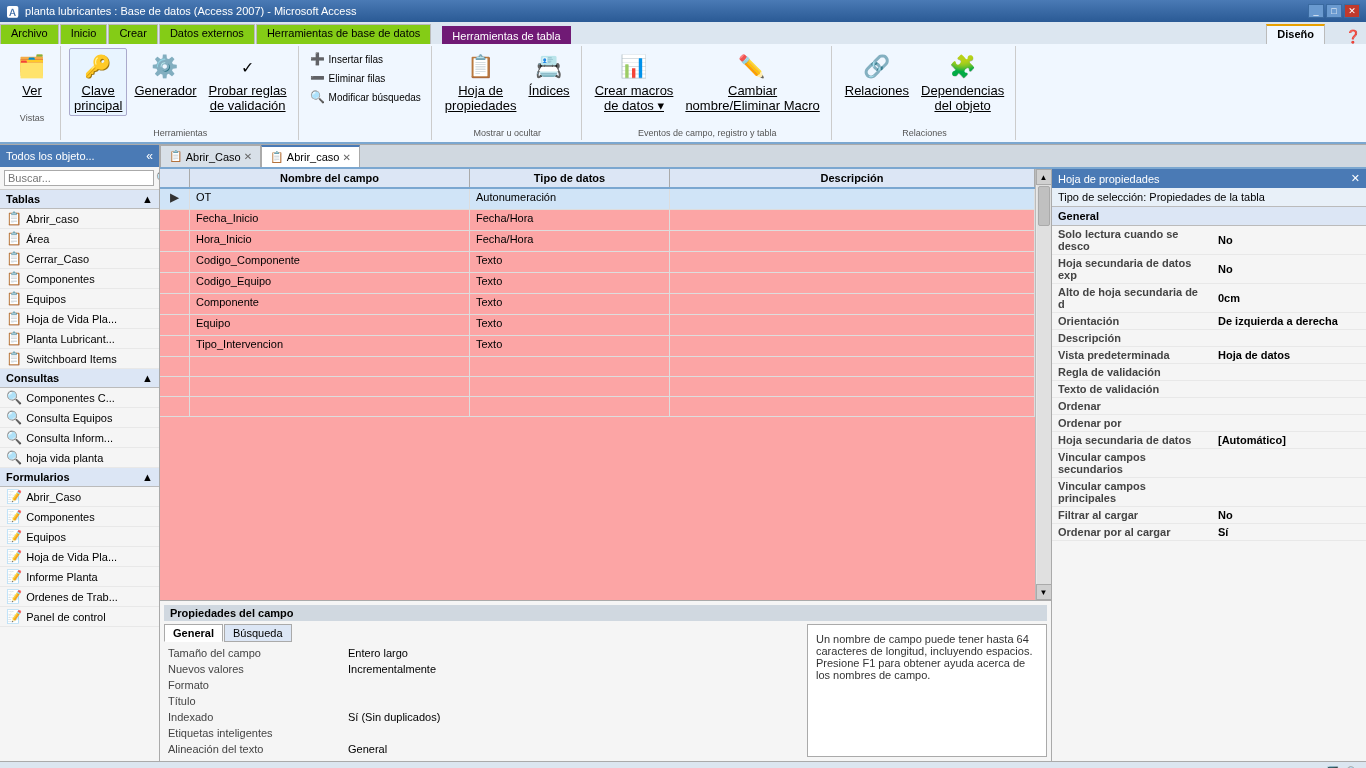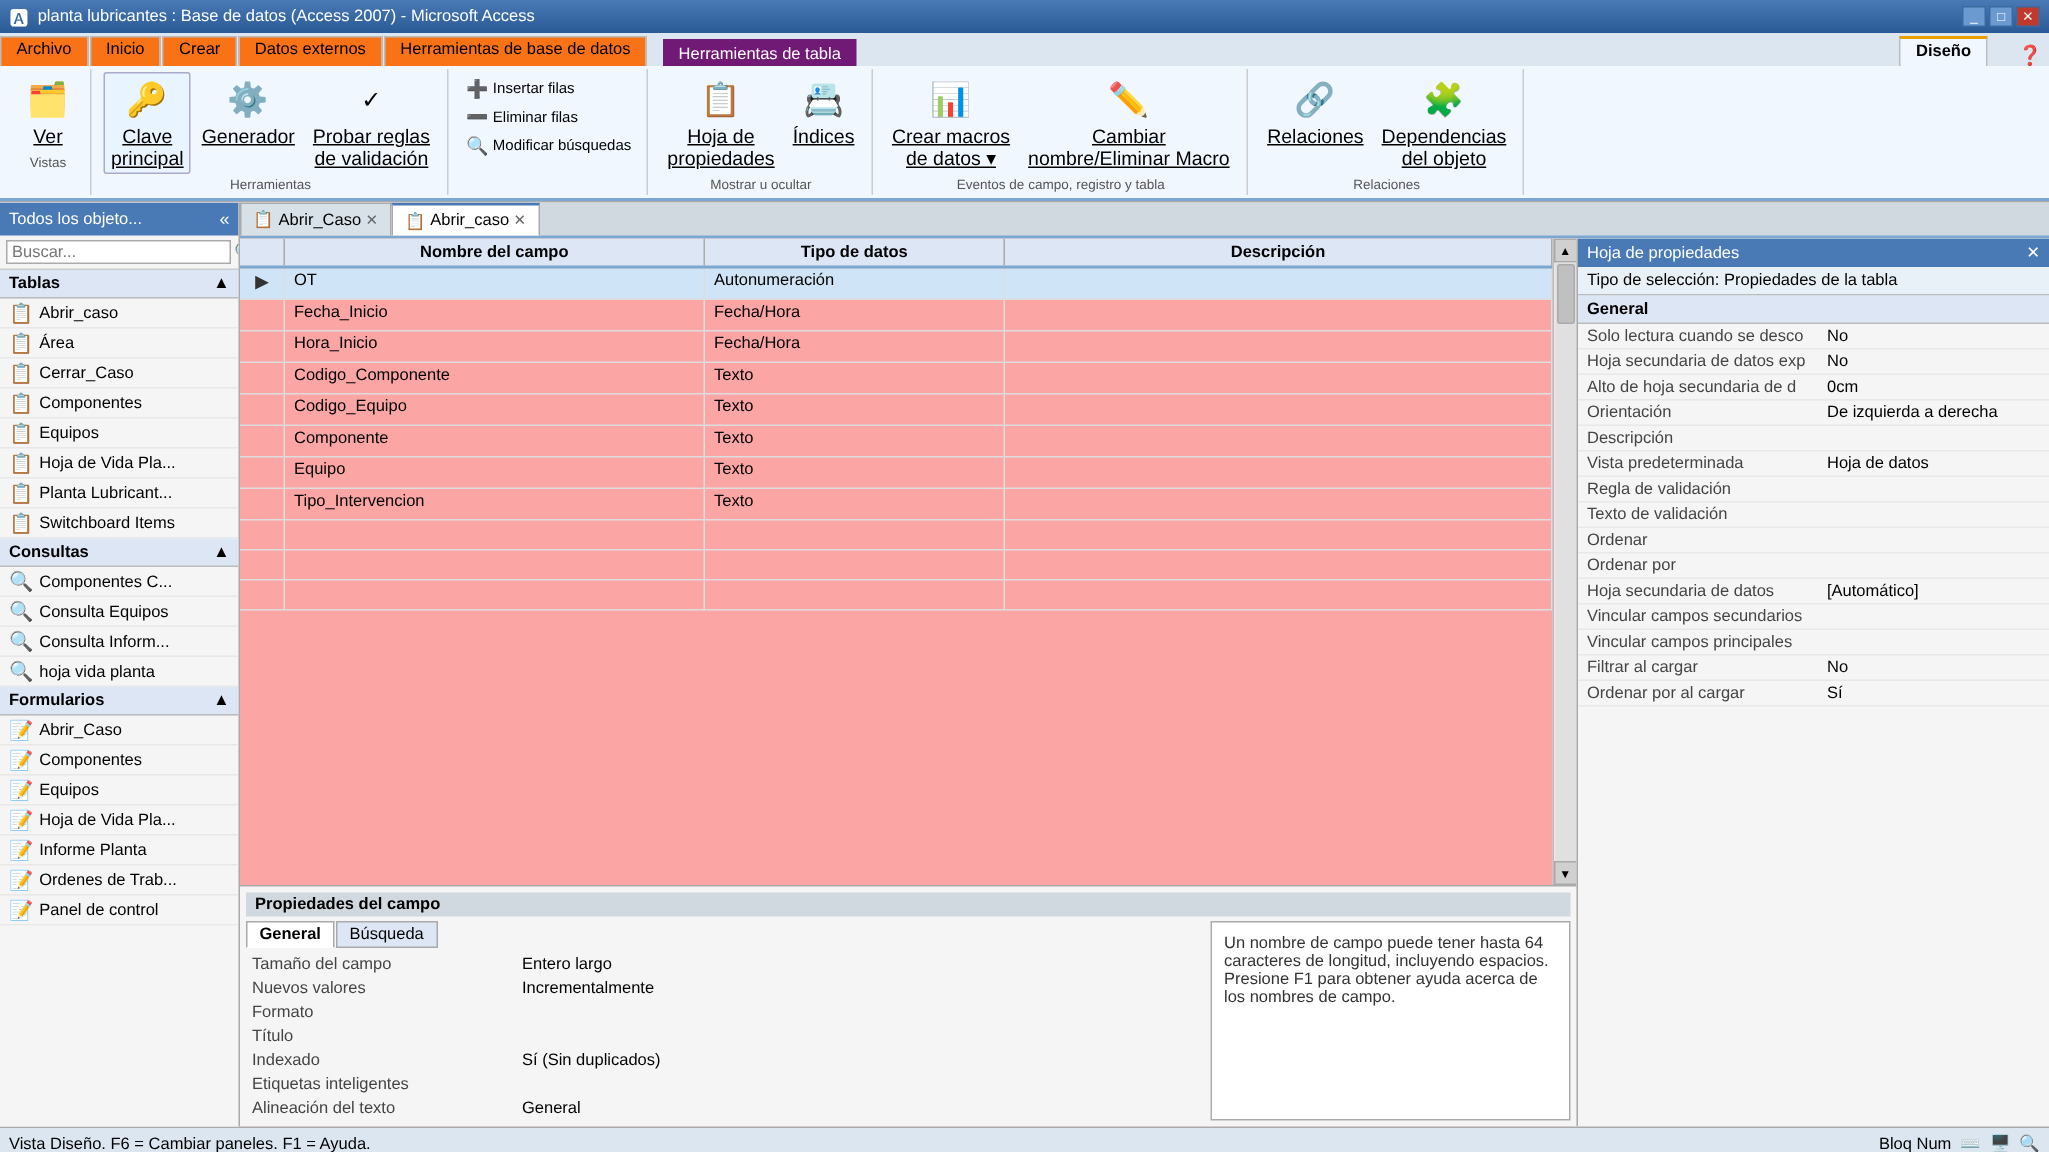--- a/index.html
+++ b/index.html
@@ -36,21 +36,21 @@
       height: 22px;
       align-items: flex-end;
     }
     .ribbon-tab {
       padding: 2px 10px;
       font-size: 11px;
       cursor: pointer;
       height: 20px;
       border: 1px solid #bbb;
       border-bottom: none;
-      background: #f97316;
+      background: #84cc16;
       margin-right: 1px;
     }
     .ribbon-tab.active {
       background: #f0f7ff;
       border-top: 2px solid #e8a000;
       font-weight: bold;
     }
     .ribbon-content {
       background: #f0f7ff;
       border-bottom: 2px solid #7ba7d0;
@@ -67,21 +67,21 @@
       min-width: 50px;
     }
     .ribbon-group-buttons {
       display: flex;
       gap: 2px;
       align-items: flex-start;
     }
     .ribbon-group-label {
       font-size: 9px;
       color: #555;
-      margin-top: 2px;
+      margin-top: 12px;
       text-align: right;
     }
     .ribbon-btn {
       display: flex;
       flex-direction: column;
       align-items: center;
       padding: 2px 4px;
       cursor: pointer;
       border: 1px solid transparent;
       border-radius: 2px;
@@ -342,20 +342,21 @@
       border-bottom: 1px solid #bbb;
     }
     .prop-panel-table {
       width: 100%;
       border-collapse: collapse;
     }
     .prop-panel-table tr td {
       padding: 2px 6px;
       font-size: 11px;
       border-bottom: 1px solid #e8e8e8;
+      font-weight: bold;
     }
     .prop-panel-table tr td:first-child {
       color: #444;
       width: 160px;
     }
     .prop-panel-table tr td:last-child {
       color: #000;
     }
 
     

